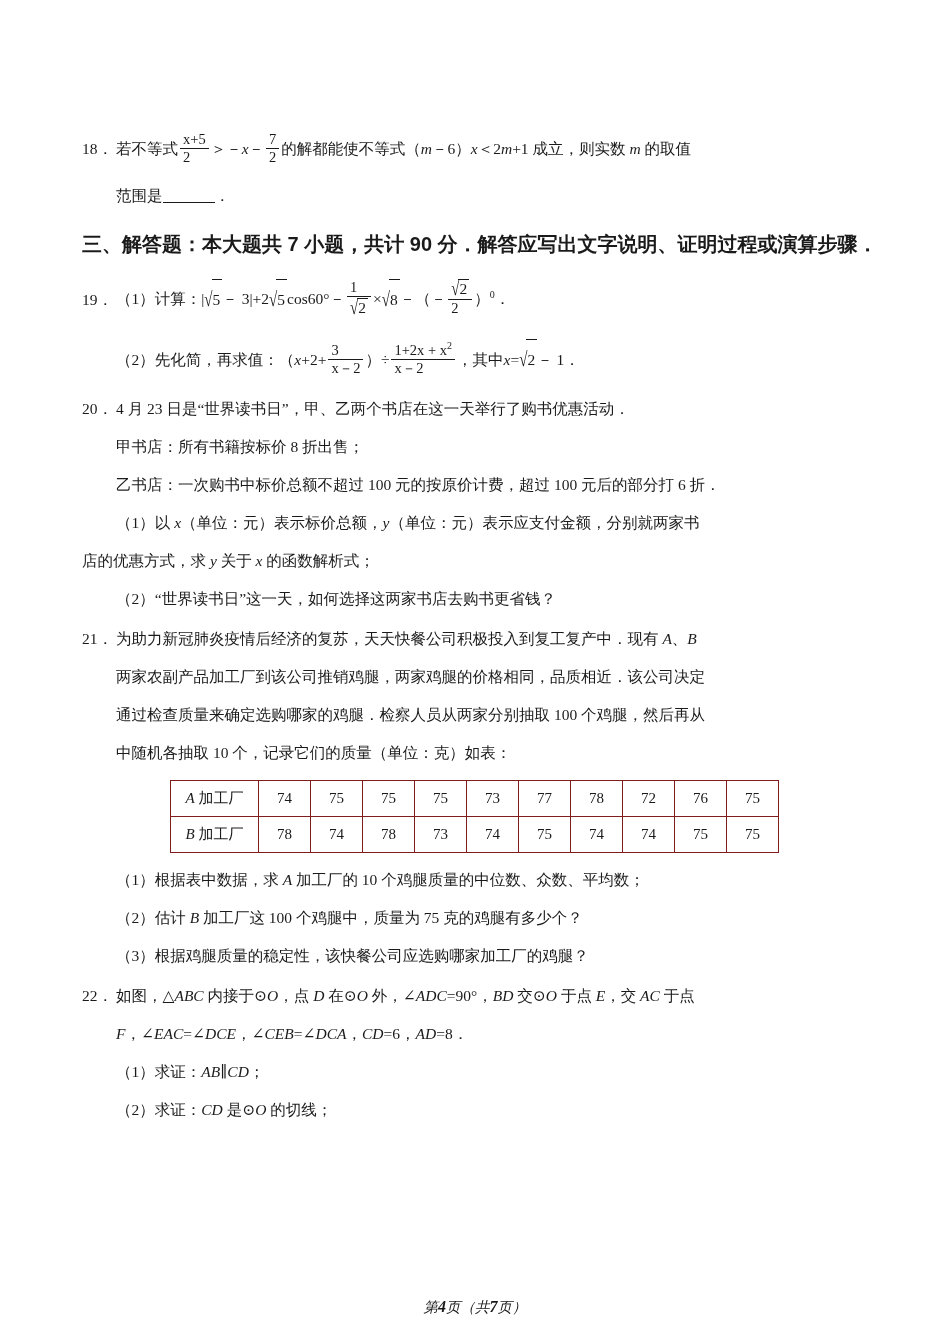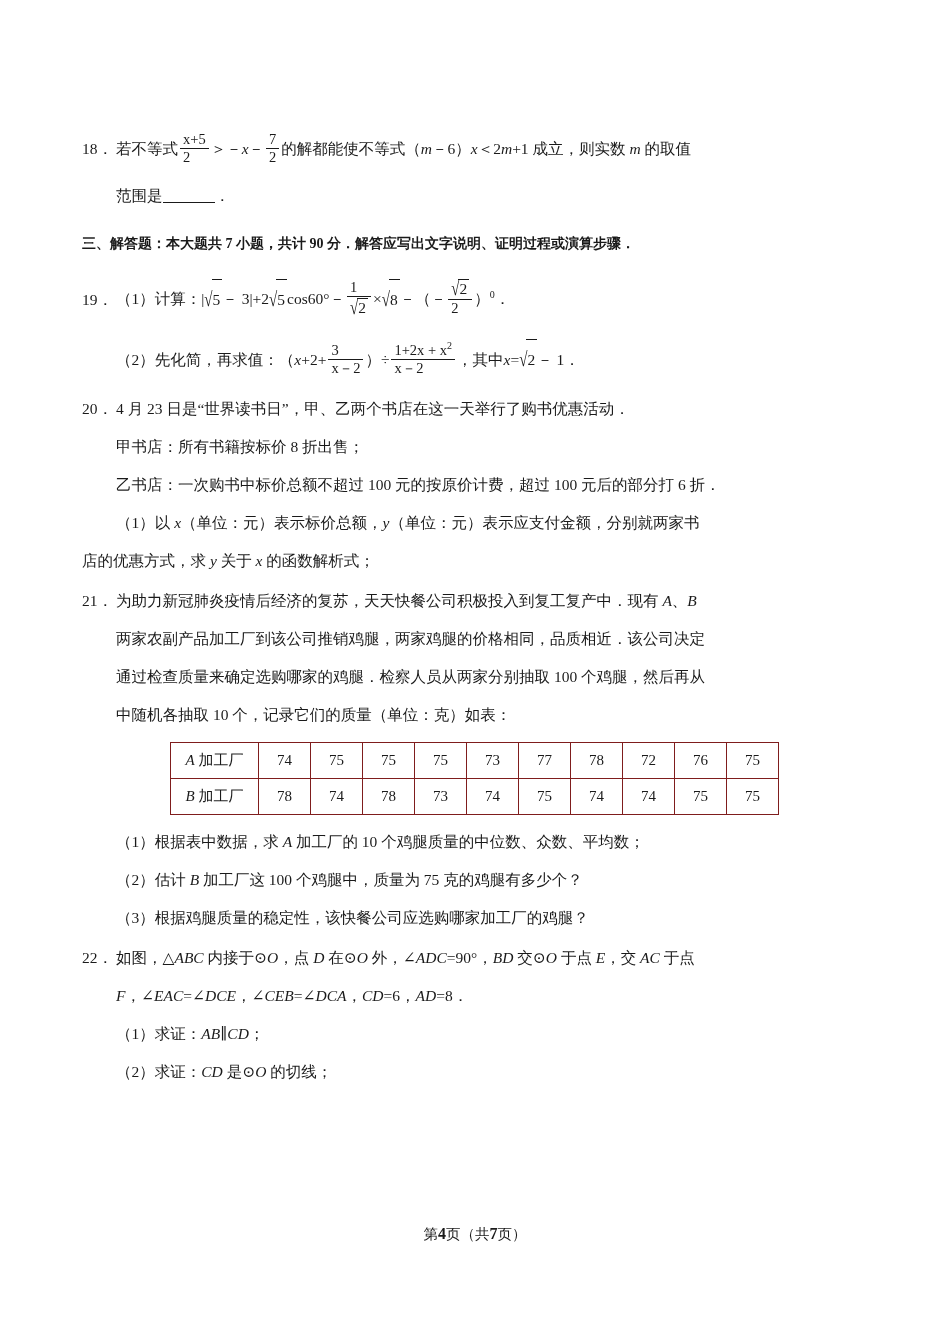--- a/index.html
+++ b/index.html
@@ -28,25 +28,25 @@
     line-height: 38px;
     white-space: nowrap;
   }
   .indent-num { display: inline-block; width: 34px; }
   .indent-1 { padding-left: 34px; }
 
   .it { font-style: italic; font-family: "Liberation Serif", serif; }
 
   
   .section-head {
-    font-size: 14px;
+    font-size: 20px;
     font-weight: bold;
     line-height: 38px;
     margin: 10px 0 4px 0;
-    font-family: Liberation Serif, serif;
+    font-family: Liberation Sans, sans-serif;
   }
   .frac {
     display: inline-block;
     vertical-align: -0.52em;
     font-style: normal;
     line-height: 1.05;
     margin: 12px 2px;
   }
   .frac .num {
     display: block;
@@ -105,24 +105,25 @@
     width: 88px;
     font-size: 15px;
   }
   table.data-table td.val { width: 52px; }
 
   
   .footer {
     position: absolute;
     left: 0;
     right: 0;
-    top: 1225px;
+    top: 1298px;
     text-align: center;
     font-size: 14.5px;
     font-family: "Liberation Serif", serif;
+    font-style: italic;
   }
   .footer .pg { font-weight: bold; font-size: 16px; }
 </style>
 </head>
 <body>
 
 <div class="page">
 
   <div class="q-block">
     <div class="line">
@@ -149,20 +150,21 @@
       <span class="indent-num">20．</span><span>4 月 23 日是“世界读书日”，甲、乙两个书店在这一天举行了购书优惠活动．</span>
     </div>
     <div class="line indent-1">甲书店：所有书籍按标价 8 折出售；</div>
     <div class="line indent-1">乙书店：一次购书中标价总额不超过 100 元的按原价计费，超过 100 元后的部分打 6 折．</div>
     <div class="line indent-1">
       <span>（1）以 </span><span class="it">x</span><span>（单位：元）表示标价总额，</span><span class="it">y</span><span>（单位：元）表示应支付金额，分别就两家书</span>
     </div>
     <div class="line">
       <span>店的优惠方式，求 </span><span class="it">y</span><span> 关于 </span><span class="it">x</span><span> 的函数解析式；</span>
     </div>
+    <div class="line indent-1">（2）“世界读书日”这一天，如何选择这两家书店去购书更省钱？</div>
   </div>
 
   <div class="q-block">
     <div class="line">
       <span class="indent-num">21．</span><span>为助力新冠肺炎疫情后经济的复苏，天天快餐公司积极投入到复工复产中．现有 </span><span class="it">A</span><span>、</span><span class="it">B</span>
     </div>
     <div class="line indent-1">两家农副产品加工厂到该公司推销鸡腿，两家鸡腿的价格相同，品质相近．该公司决定</div>
     <div class="line indent-1">通过检查质量来确定选购哪家的鸡腿．检察人员从两家分别抽取 100 个鸡腿，然后再从</div>
     <div class="line indent-1">中随机各抽取 10 个，记录它们的质量（单位：克）如表：</div>
 

